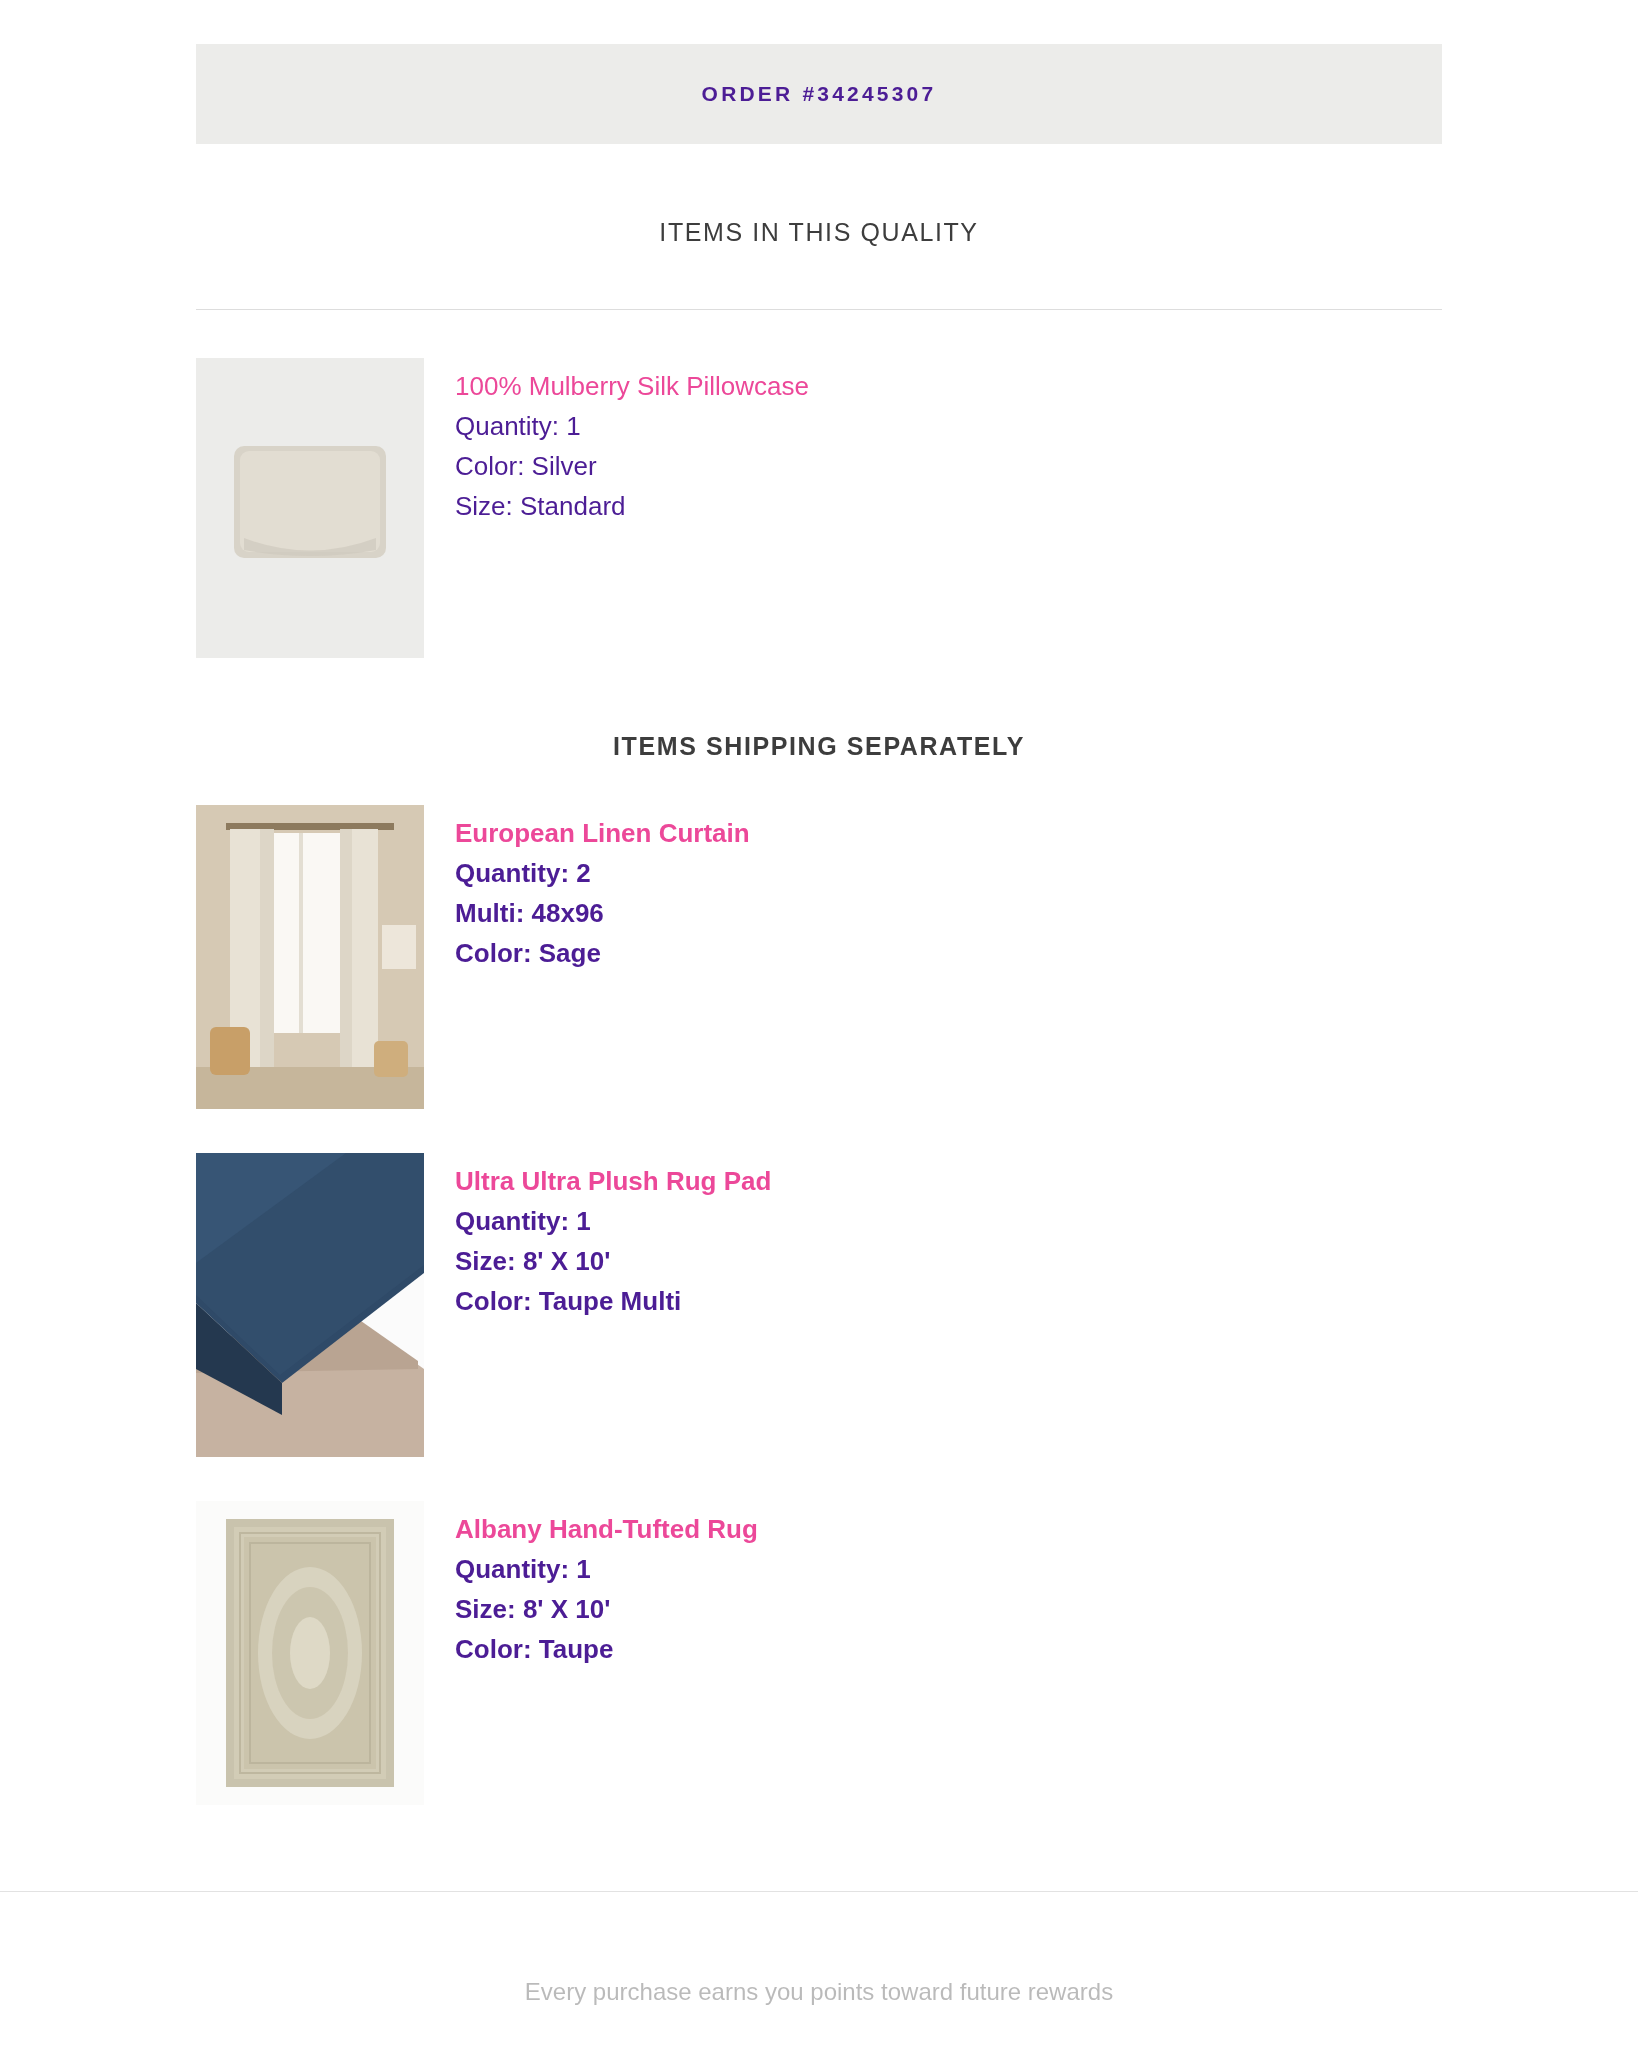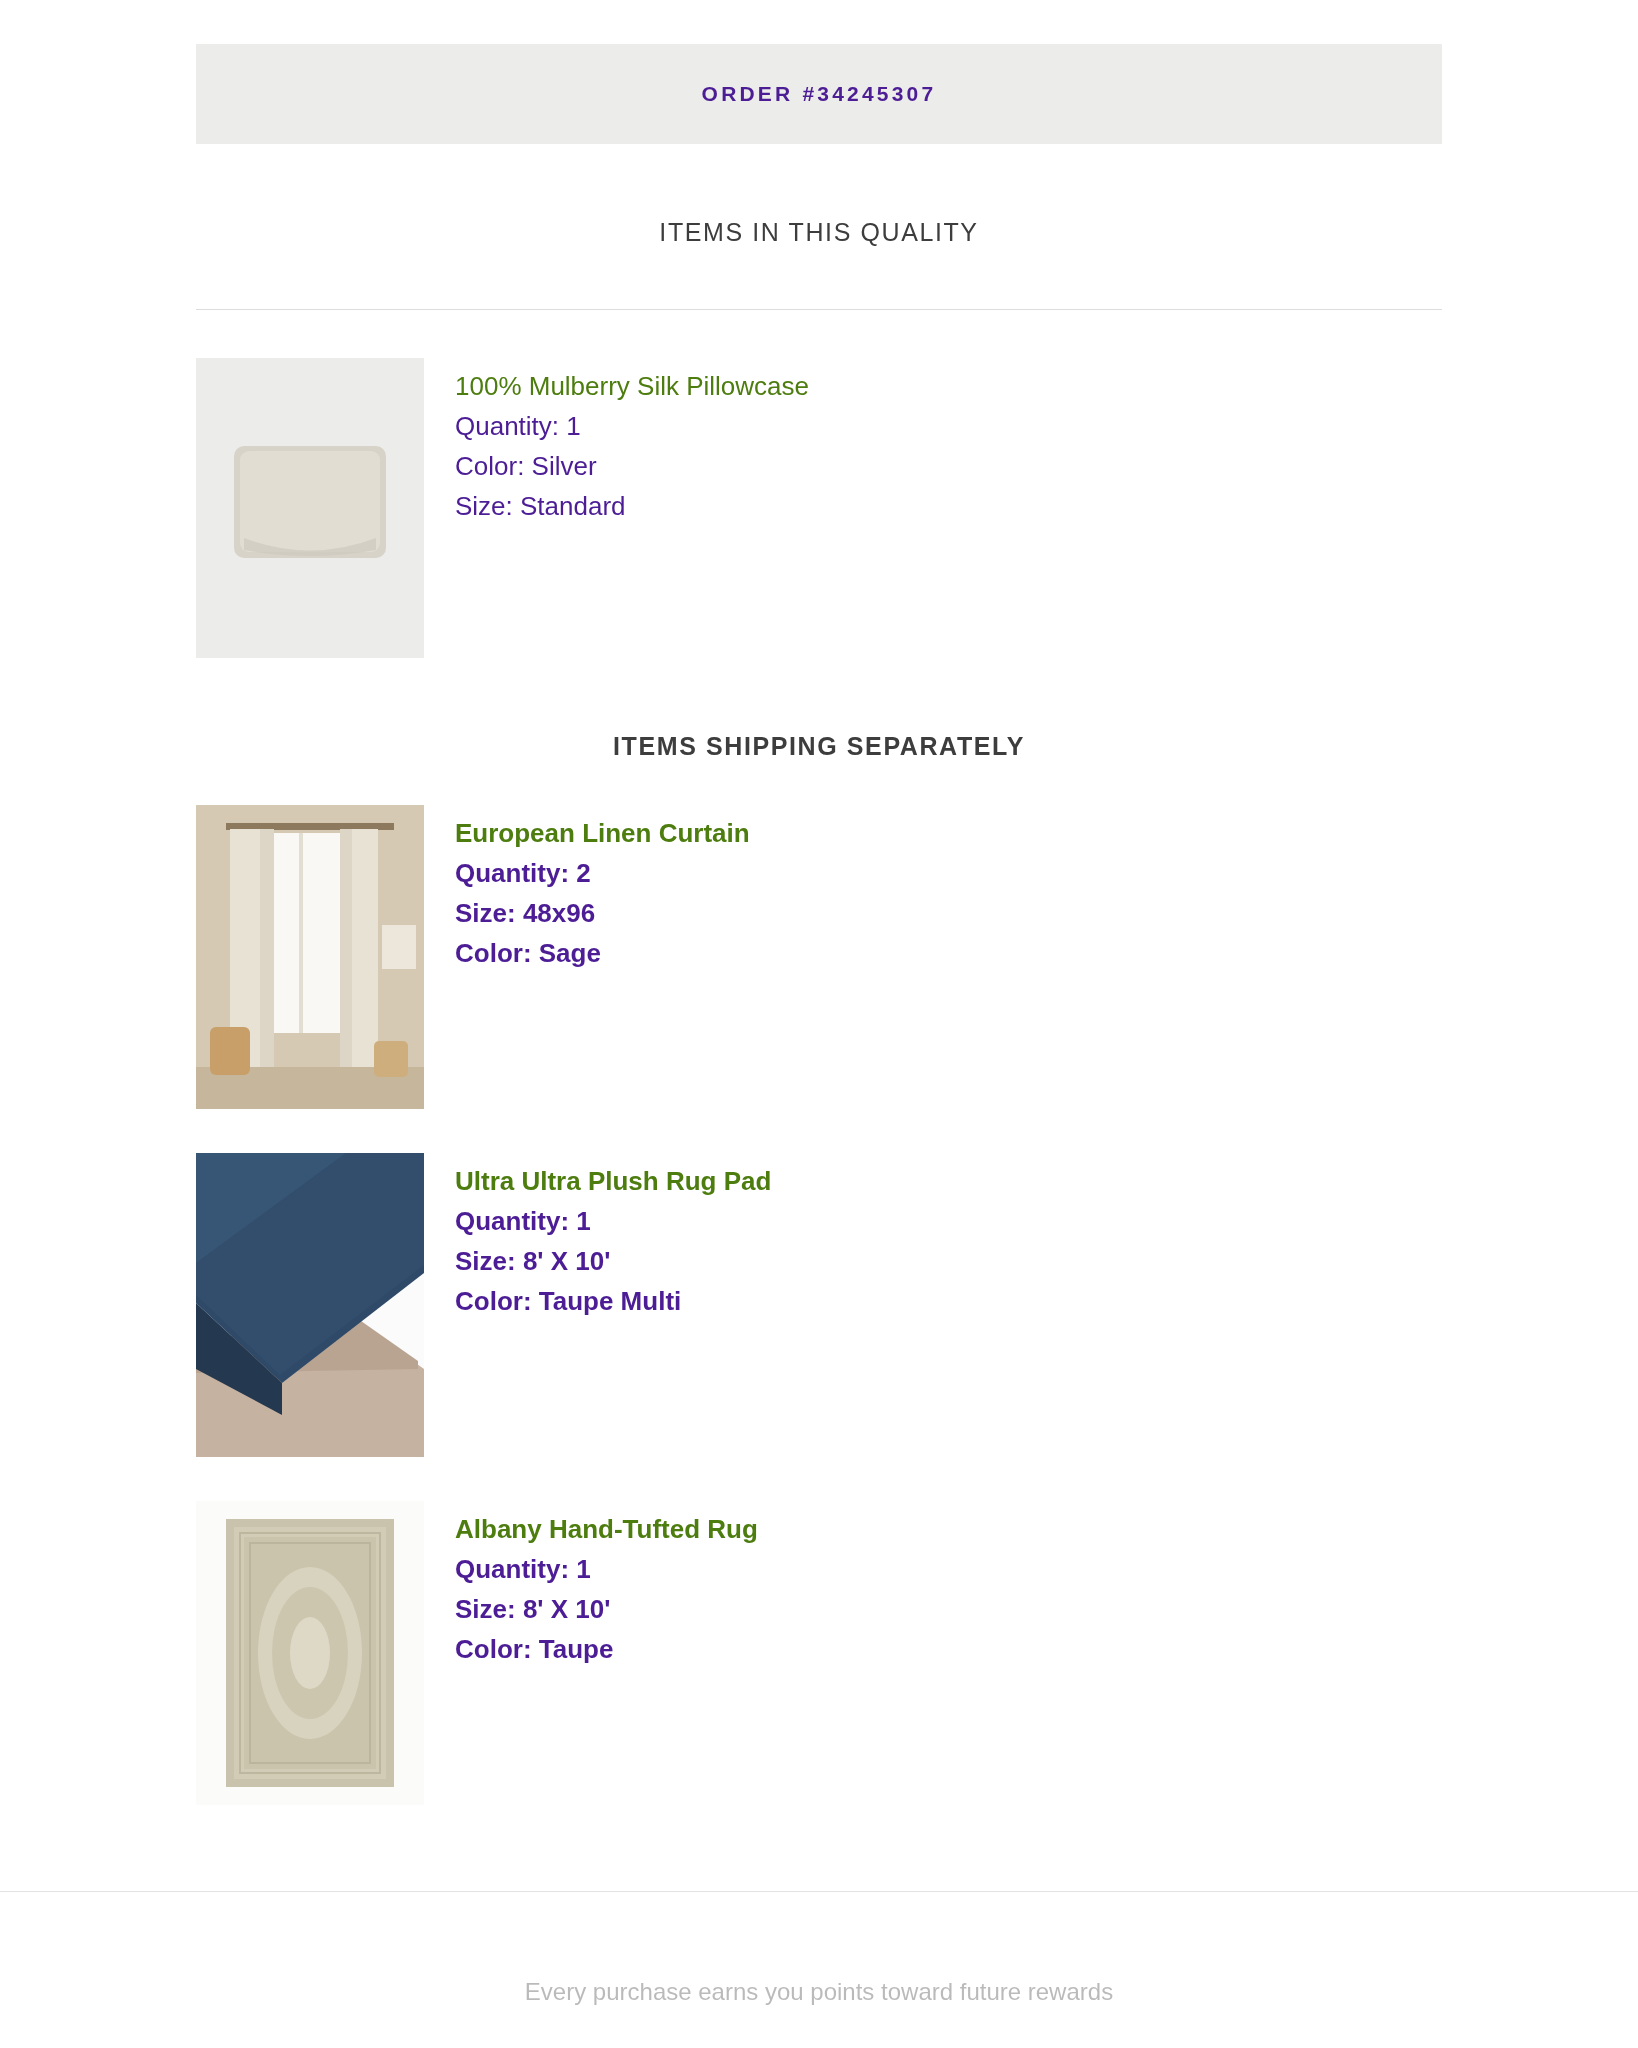--- a/index.html
+++ b/index.html
@@ -67,21 +67,21 @@
     background: #ededed;
     overflow: hidden;
     position: relative;
   }
   .item-info {
     margin-left: 31px;
     padding-top: 8px;
   }
   .item-title {
     font-size: 26px;
-    color: #4d7c0f;
+    color: #ec4899;
     line-height: 40px;
   }
   .item-line {
     font-size: 26px;
     color: #4c1d95;
     line-height: 40px;
   }
 
   
   .section-shipment .item-row { margin-top: 48px; }
@@ -168,21 +168,21 @@
             </g>
             <rect x="0" y="262" width="228" height="42" fill="#c6b69b"></rect>
             <rect x="14" y="222" width="40" height="48" rx="6" fill="#c89f68"></rect>
             <rect x="178" y="236" width="34" height="36" rx="5" fill="#cfae7d"></rect>
             <rect x="186" y="120" width="34" height="44" fill="#efe9de" opacity=".9"></rect>
           </svg>
         </div>
         <div class="item-info">
           <div class="item-title">European Linen Curtain</div>
           <div class="item-line">Quantity: 2</div>
-          <div class="item-line">Size: 48x96</div>
+          <div class="item-line">Multi: 48x96</div>
           <div class="item-line">Color: Sage</div>
         </div>
       </div>
 
       <div class="item-row">
         <div class="item-thumb">
           <svg class="art" viewBox="0 0 228 304" preserveAspectRatio="none" aria-hidden="true">
             <rect width="228" height="304" fill="#fbfbfb"></rect>
             <polygon points="0,216 110,132 228,216 228,304 0,304" fill="#c6b2a1"></polygon>
             <polygon points="0,210 108,128 222,208 222,216 0,220" fill="#b9a492"></polygon>

